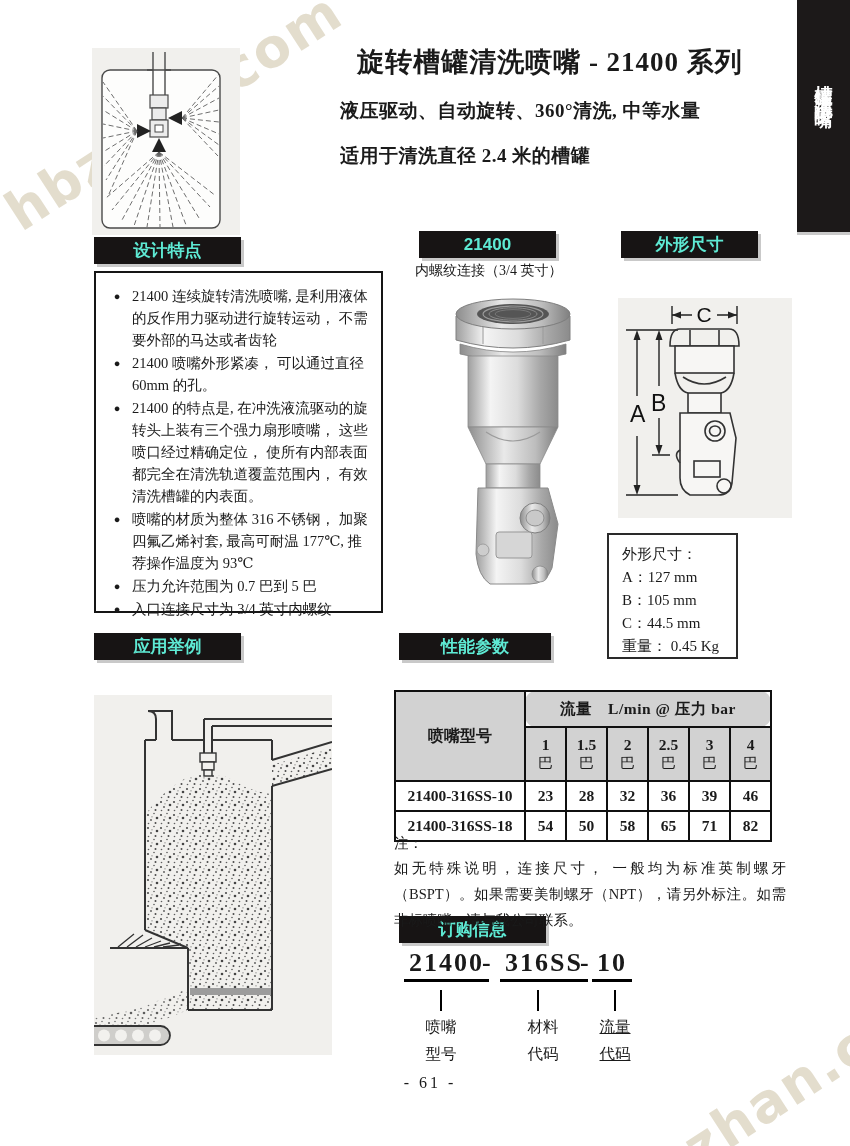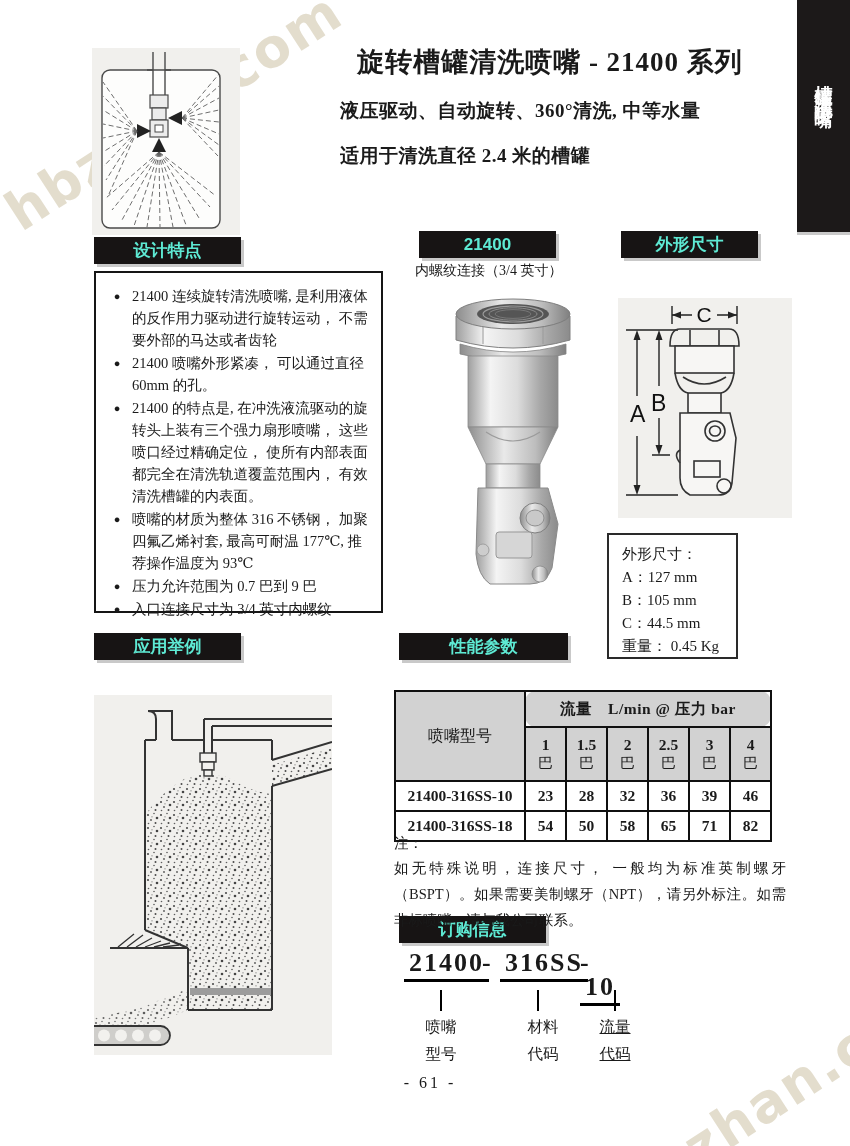--- a/index.html
+++ b/index.html
@@ -55,21 +55,21 @@
     border:2px solid #2a2a2a; box-sizing:border-box; padding:8px 0 8px 13px;
     font-size:15px; line-height:23px;
   }
   
   table.perf{
     position:absolute; left:394px; top:690px; border-collapse:collapse;
     font-family:"Liberation Serif","DejaVu Serif",serif;
   }
   table.perf td, table.perf th{border:2px solid #101010; padding:0; text-align:center;}
   table.perf .ghead{background:#d2d2d2;}
-  .model-h{width:128px; font-size:16px; font-weight:normal;}
+  .model-h{width:128px; font-size:16px; font-weight:bold;}
   .flow-h{height:34px; font-size:15.5px; font-weight:bold; letter-spacing:0.5px;border-radius:11px;}
   .pcell{width:39px; height:52px; font-size:15.5px;}
   .pcell .pv{font-weight:bold;}
   .pcell .pu{font-size:15px;}
   .mrow td{height:28px; font-size:15.5px; font-weight:bold;}
   .note-label{position:absolute; left:394px; top:834px; font-size:14.5px;}
   .note-text{position:absolute; left:394px; top:856px; width:392px; font-size:14.5px; line-height:1.78; text-align:justify;}
   
   .code-seg{position:absolute; top:948px; font-size:26px; font-weight:bold; letter-spacing:2px;
     border-bottom:3px solid #000; padding:0 5px 1px 5px;}
@@ -118,21 +118,21 @@
   </div>
 
   <div class="title">旋转槽罐清洗喷嘴 -  21400 系列</div>
   <div class="subtitle" style="left:340px; top:98px;">液压驱动、自动旋转、360°清洗, 中等水量</div>
   <div class="subtitle" style="left:340px; top:143px;">适用于清洗直径 2.4 米的槽罐</div>
 
   <div class="hdr" style="left:94px; top:237px; width:147px;">设计特点</div>
   <div class="hdr" style="left:419px; top:231px; width:137px;">21400</div>
   <div class="hdr" style="left:621px; top:231px; width:137px;">外形尺寸</div>
   <div class="hdr" style="left:94px; top:633px; width:147px;">应用举例</div>
-  <div class="hdr" style="left:399px; top:633px; width:169px;">性能参数</div>
+  <div class="hdr" style="left:399px; top:633px; width:152px;">性能参数</div>
   <div class="hdr" style="left:399px; top:916px; width:147px;">订购信息</div>
 
   <div class="features-box">
     <div class="bullet-row">
         <span class="dot">●</span>
         <span class="btxt">21400 连续旋转清洗喷嘴, 是利用液体的反作用力驱动进行旋转运动， 不需要外部的马达或者齿轮</span>
       </div>
     <div class="bullet-row">
         <span class="dot">●</span>
         <span class="btxt">21400 喷嘴外形紧凑， 可以通过直径 60mm 的孔。</span>
@@ -140,21 +140,21 @@
     <div class="bullet-row">
         <span class="dot">●</span>
         <span class="btxt">21400 的特点是, 在冲洗液流驱动的旋转头上装有三个强力扇形喷嘴， 这些喷口经过精确定位， 使所有内部表面都完全在清洗轨道覆盖范围内， 有效清洗槽罐的内表面。</span>
       </div>
     <div class="bullet-row">
         <span class="dot">●</span>
         <span class="btxt">喷嘴的材质为整体 316 不锈钢， 加聚四氟乙烯衬套, 最高可耐温 177℃, 推荐操作温度为 93℃</span>
       </div>
     <div class="bullet-row">
         <span class="dot">●</span>
-        <span class="btxt">压力允许范围为 0.7 巴到 9 巴</span>
+        <span class="btxt">压力允许范围为 0.7 巴到 5 巴</span>
       </div>
     <div class="bullet-row">
         <span class="dot">●</span>
         <span class="btxt">入口连接尺寸为 3/4 英寸内螺纹</span>
       </div>
   </div>
 
   <div class="conn-note">内螺纹连接（3/4 英寸）</div>
 
   <div class="photo" style="left:438px; top:292px; width:150px; height:300px;">
@@ -347,21 +347,21 @@
   </tbody>
     </table>
 
   <div class="note-label">注：</div>
   <div class="note-text">如无特殊说明，连接尺寸， 一般均为标准英制螺牙（BSPT）。如果需要美制螺牙（NPT），请另外标注。如需非标喷嘴，请与我公司联系。</div>
 
   <span class="code-seg" style="left:404px;">21400</span>
   <span class="code-sep" style="left:482px;">-</span>
   <span class="code-seg" style="left:500px;">316SS</span>
   <span class="code-sep" style="left:580px;">-</span>
-  <span class="code-seg" style="left:580px;margin-top:24px;">10</span>
+  <span class="code-seg" style="left:592px;">10</span>
   <div class="tick" style="left:440px;"></div>
   <div class="tick" style="left:537px;"></div>
   <div class="tick" style="left:614px;"></div>
   <div class="code-label" style="left:406px;">
     <div>喷嘴</div>
     <div>型号</div>
   </div>
   <div class="code-label" style="left:508px;">
     <div>材料</div>
     <div>代码</div>

